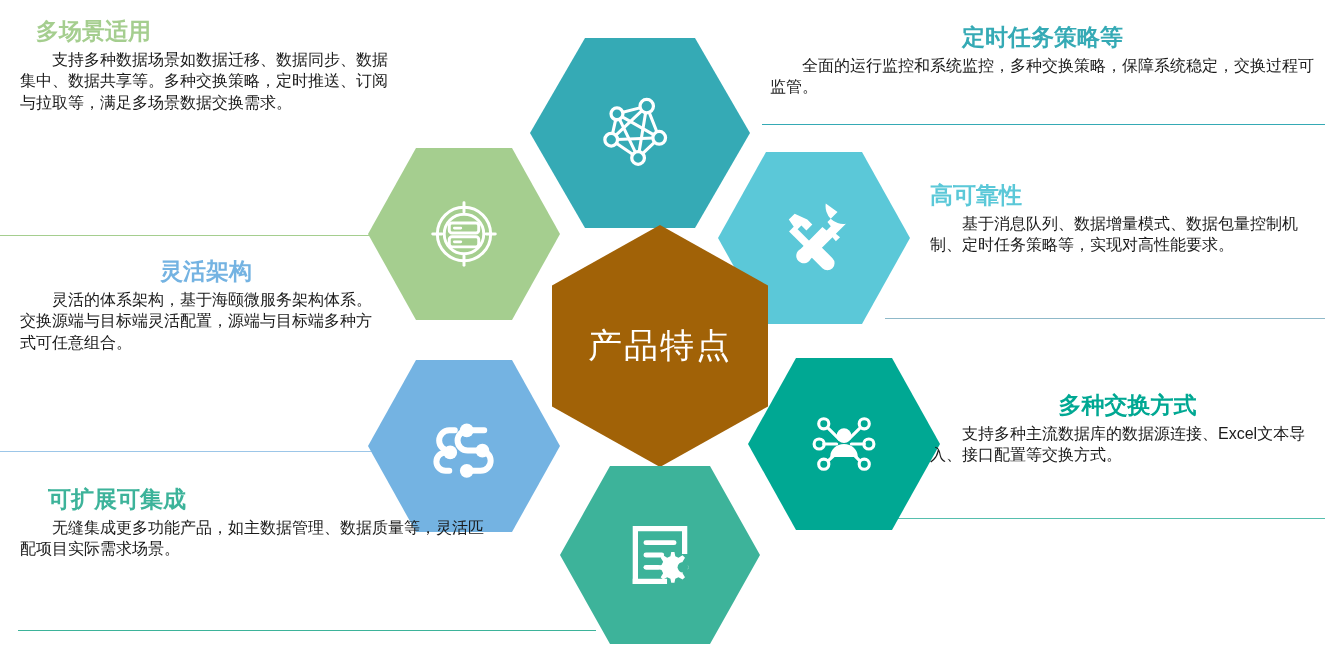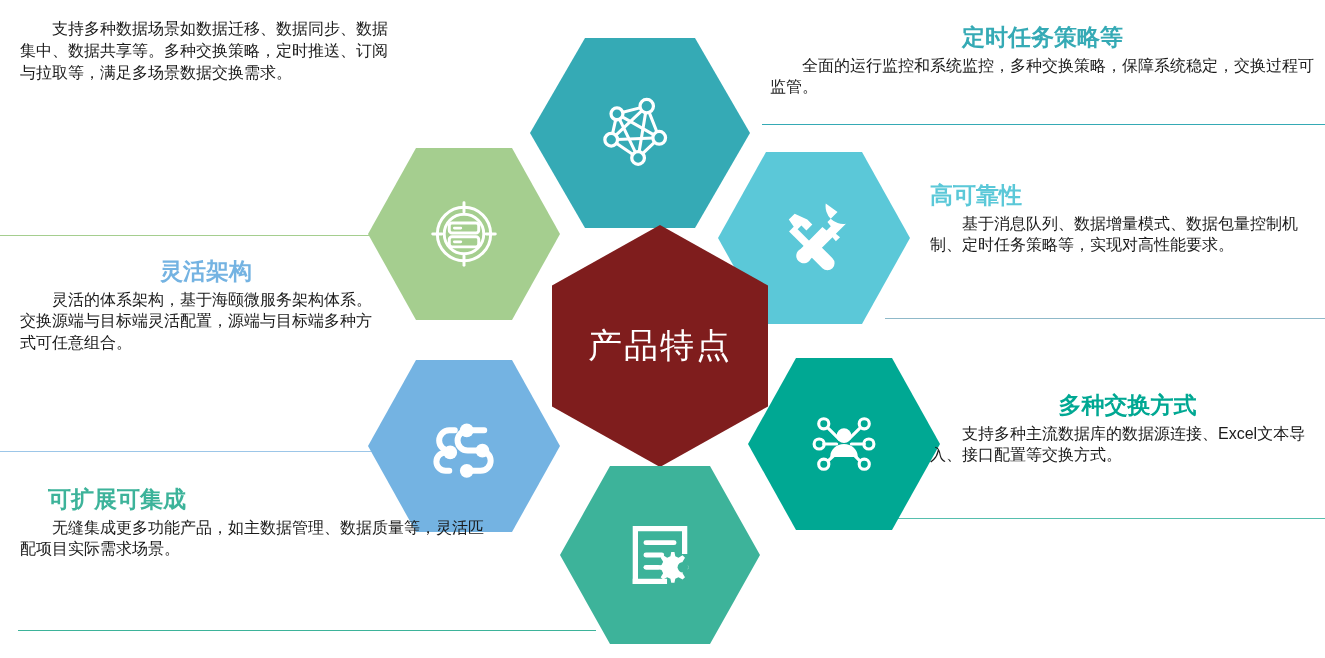--- a/index.html
+++ b/index.html
@@ -115,21 +115,21 @@
         <g fill="#ffffff">
 
           <path d="M27 21 l-7 7 9 13 6 -6 6 6 7 -7 -6 -6 z"></path>
           <rect x="31" y="34" width="9" height="34" transform="rotate(-45 35.5 51)"></rect>
           <path d="M58 60 l14 14 a8 8 0 0 1 -12 12 l-14 -14 z"></path>
         </g>
       </svg>
     </span>
   </div>
 
-  <div class="hex" style="left:552px;top:225px;width:216px;height:242px;background:#7f1d1d;
+  <div class="hex" style="left:552px;top:225px;width:216px;height:242px;background:#a16207;
               clip-path:polygon(50% 0%, 100% 25%, 100% 75%, 50% 100%, 0% 75%, 0% 25%);">
     <span class="center-label">产品特点</span>
   </div>
 
   <div class="hex" style="left:368px;top:360px;width:192px;height:172px;background:#74B3E2;">
     <span>
       <svg width="92" height="92" viewBox="0 0 100 100">
         <g stroke="#ffffff" fill="none" stroke-width="6.5" stroke-linecap="round">
           <path d="M72 33 h-18 a11 11 0 0 0 0 22 h14 a11 11 0 0 1 0 22 h-18"></path>
           <path d="M40 33 h-6 a11 11 0 0 0 0 22"></path>
@@ -184,20 +184,21 @@
         </g>
         <g fill="#ffffff">
           <path d="M72 50 l4 0 1 5 4 2 5-3 3 3 -3 5 2 4 5 1 0 4 -5 1 -2 4 3 5 -3 3 -5-3 -4 2 -1 5 -4 0 -1-5 -4-2 -5 3 -3-3 3-5 -2-4 -5-1 0-4 5-1 2-4 -3-5 3-3 5 3 4-2z" transform="translate(-9,-3) scale(0.92) translate(6,4)"></path>
         </g>
         <circle cx="76" cy="64" r="6" fill="#3DB39A"></circle>
       </svg>
     </span>
   </div>
 
   <div class="block left" style="left:20px;top:18px;width:368px;">
+    <div class="title" style="color:#A5CE8F;padding-left:16px;">多场景适用</div>
     <div class="body">支持多种数据场景如数据迁移、数据同步、数据集中、数据共享等。多种交换策略，定时推送、订阅与拉取等，满足多场景数据交换需求。</div>
   </div>
 
   <div class="block left" style="left:20px;top:258px;width:356px;">
     <div class="title" style="color:#74B3E2;padding-left:16px;text-align:center;">灵活架构</div>
     <div class="body">灵活的体系架构，基于海颐微服务架构体系。交换源端与目标端灵活配置，源端与目标端多种方式可任意组合。</div>
   </div>
 
   <div class="block left" style="left:20px;top:486px;width:470px;">
     <div class="title" style="color:#3DB39A;padding-left:28px;">可扩展可集成</div>

